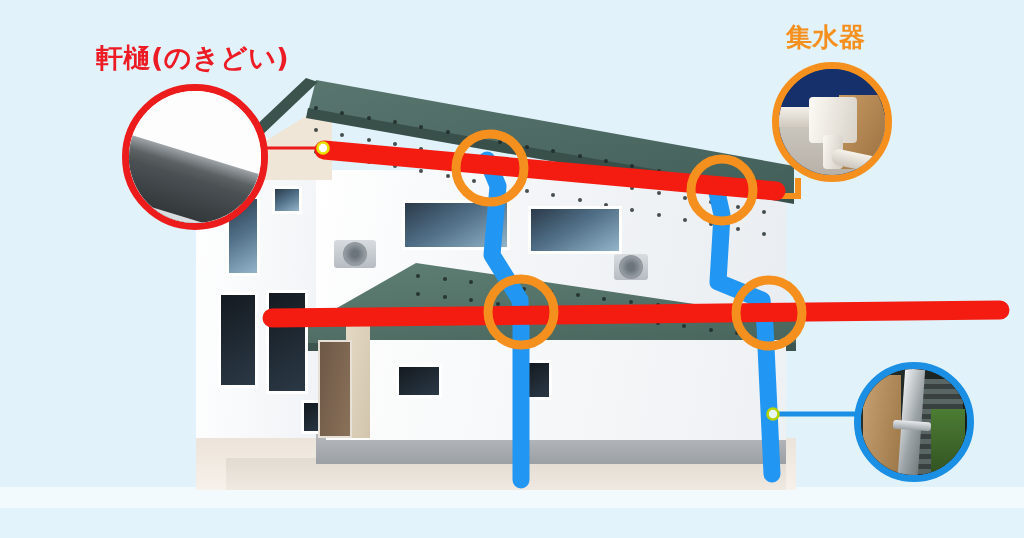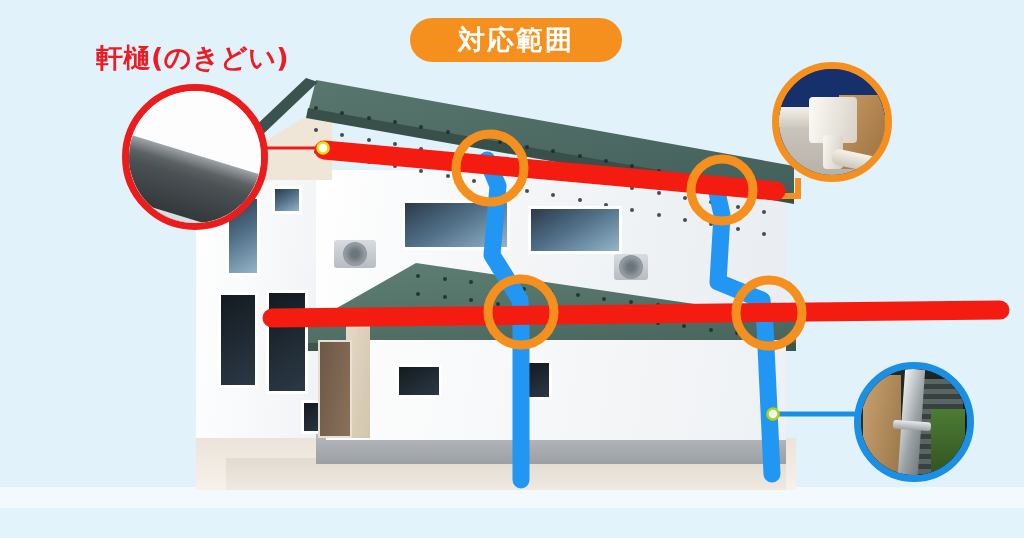--- a/index.html
+++ b/index.html
@@ -313,20 +313,18 @@
     <div class="cb-bg"></div>
     <div class="cb-louver"></div>
     <div class="cb-green"></div>
     <div class="cb-wood"></div>
     <div class="cb-pipe"></div>
     <div class="cb-band"></div>
   </div>
 
   <div class="lbl lbl-noki">軒樋(のきどい)</div>
 
-
-
-  <div class="badge">
-    <span>対応範囲</span>
-  </div>
+  <div class="lbl lbl-shusui">集水器</div>
+
+
 
 
 </div>
 
 </body></html>

